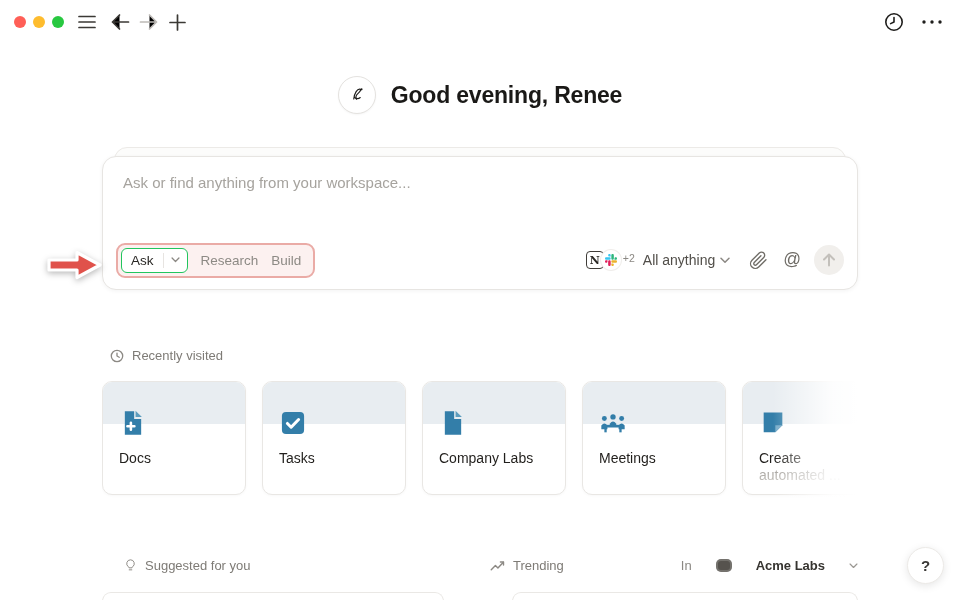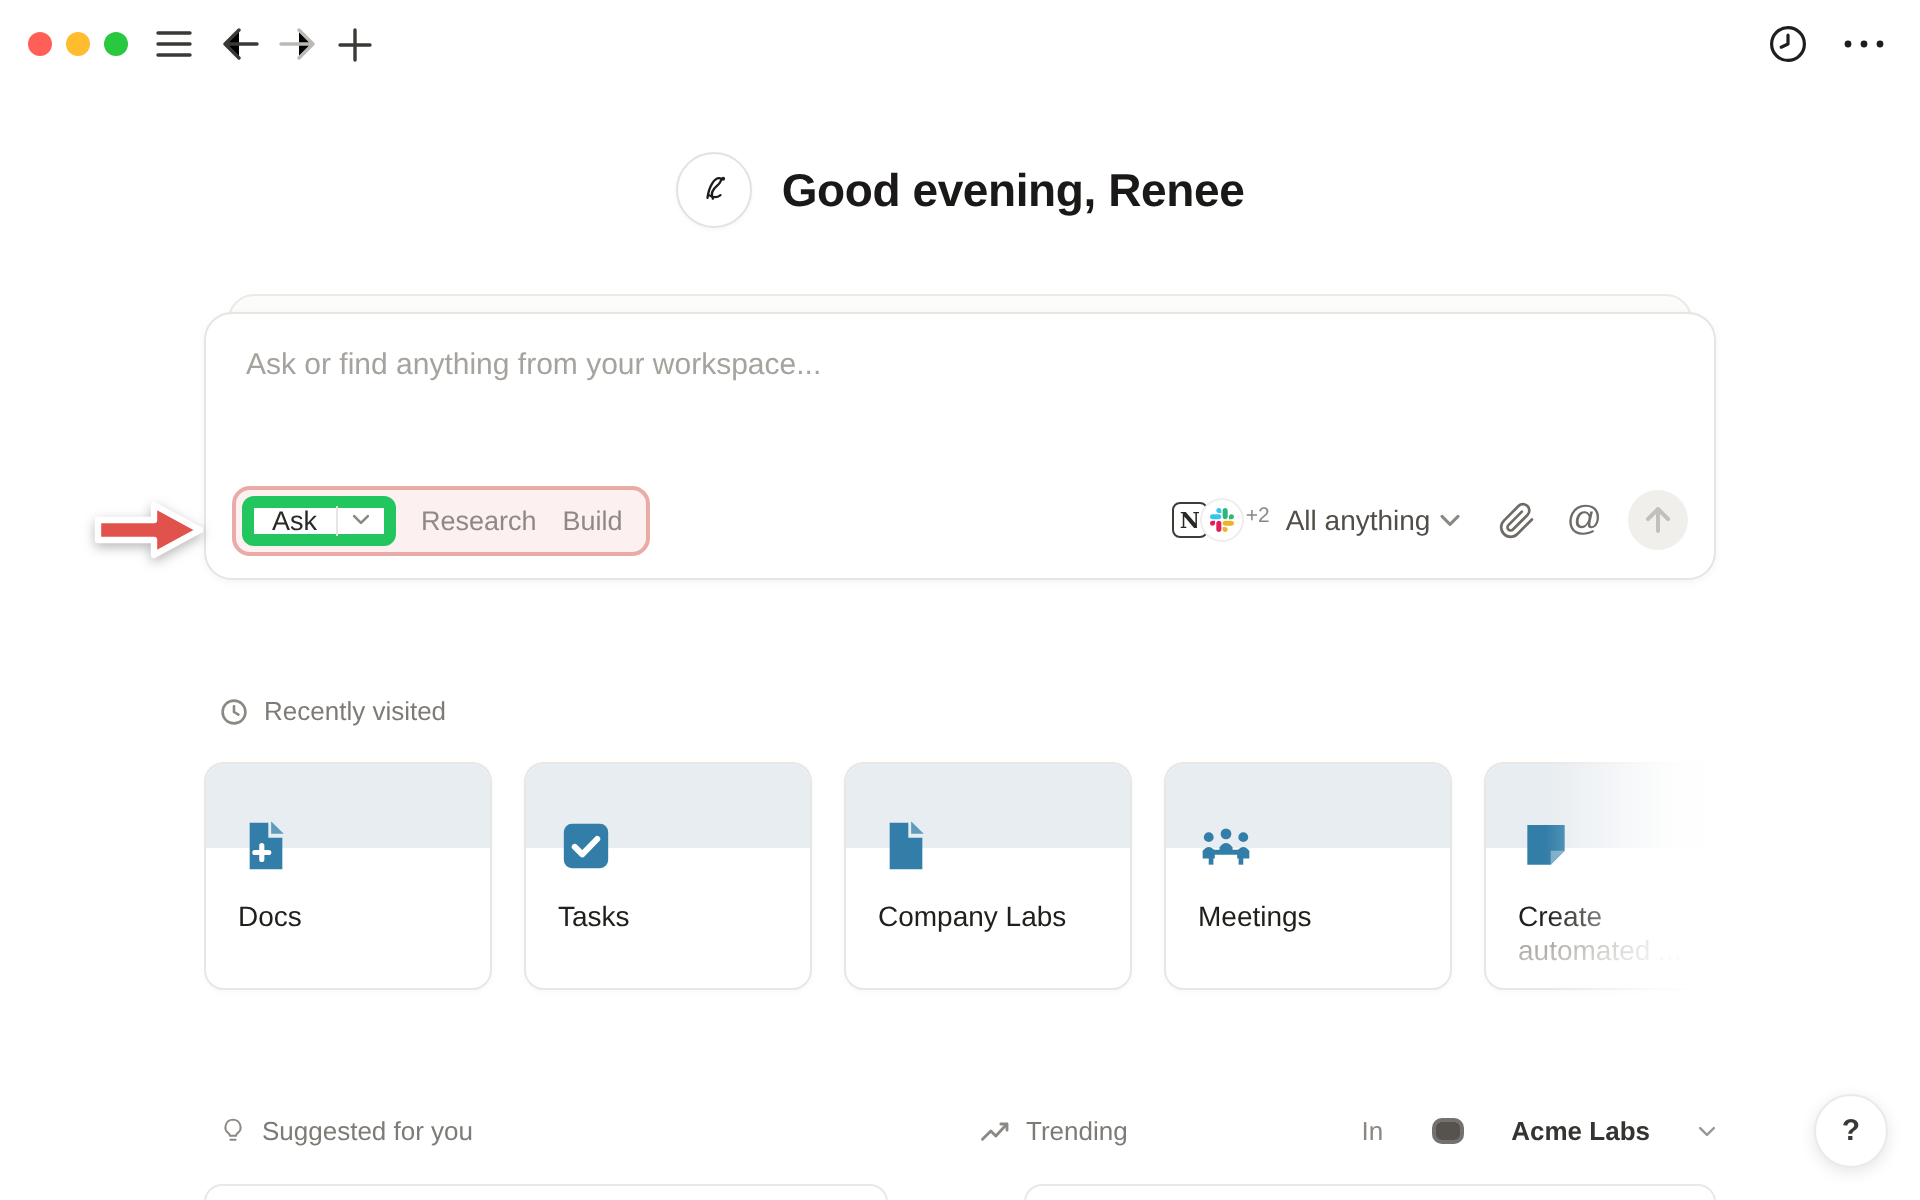--- a/index.html
+++ b/index.html
@@ -21,21 +21,21 @@
   .avatar { width:38px; height:38px; border-radius:50%; border:1px solid #E4E2DF; background:#fff; display:flex; align-items:center; justify-content:center; box-shadow:0 1px 2px rgba(0,0,0,.04); }
   .greeting h1 { font-size:23px; font-weight:700; color:#1A1917; letter-spacing:-.2px; }
 
   
   .stack-card { position:absolute; left:114px; top:147px; width:732px; height:26px; border:1px solid #ECEAE7; border-radius:14px; background:#FCFCFB; }
   .ask-card { position:absolute; left:102px; top:156px; width:756px; height:134px; background:#fff; border:1px solid #E7E5E2; border-radius:14px; box-shadow:0 1px 4px rgba(0,0,0,.05); }
   .ask-placeholder { position:absolute; left:20px; top:17px; font-size:15px; color:#A6A39E; }
   .ask-footer { position:absolute; left:13px; right:13px; bottom:11px; height:36px; display:flex; align-items:center; justify-content:space-between; }
 
   .annotation-box { display:flex; align-items:center; border:2px solid #EAABA6; background:#FCF1F0; border-radius:9px; padding:3px 12px 3px 3px; }
-  .ask-pill { display:flex; align-items:center; background:#fff; border:6px solid #22c55e; border-radius:6px; height:25px; }
+  .ask-pill { display:flex; align-items:center; background:#fff; border:1px solid #22c55e; border-radius:6px; height:25px; }
   .ask-pill .lbl { font-size:13.5px; font-weight:500; color:#2A2825; padding:0 9px; }
   .ask-pill .div { width:1px; height:15px; background:#E7E4E1; }
   .ask-pill .chev { padding:0 7px; display:flex; align-items:center; }
   .mode { font-size:13.5px; color:#8D8A85; margin-left:13px; }
 
   .arrow-anno { position:absolute; left:44px; top:247px; filter:drop-shadow(0 2px 3px rgba(0,0,0,.28)); }
 
   .src-group { display:flex; align-items:center; }
   .notion-badge { width:18px; height:18px; border:1.4px solid #3F3C38; border-radius:4px; background:#fff; display:flex; align-items:center; justify-content:center; font-family:"DejaVu Serif",serif; font-weight:700; font-size:11px; color:#2A2825; z-index:1; }
   .slack-circle { width:20px; height:20px; border-radius:50%; background:#fff; box-shadow:0 0 0 1px #F0EEEB; display:flex; align-items:center; justify-content:center; margin-left:-3px; z-index:2; }
@@ -254,21 +254,21 @@
           <path d="M4 3h16v11l-6 6H4Z" fill="#337EA9"></path>
           <path d="M20 14l-6 6v-6Z" fill="#78ACC9"></path>
         </svg>
         <div class="rv-title two-tone">Create automated ...</div>
       </div>
 
     </div>
     <div class="row-fade"></div>
   </div>
 
-  <div class="sec-head" style="left:110px; top:558px;">
+  <div class="sec-head" style="left:124px; top:558px;">
     <svg width="13" height="15" viewBox="0 0 24 26">
         <path d="M12 2.5a7 7 0 0 1 4 12.7c-.7.5-1.1 1.3-1.1 2.1H9.1c0-.8-.4-1.6-1.1-2.1A7 7 0 0 1 12 2.5Z" stroke="#8C8984" stroke-width="1.8" fill="none" stroke-linejoin="round"></path>
         <path d="M9.6 21h4.8" stroke="#8C8984" stroke-width="1.8" stroke-linecap="round"></path>
       </svg>
     <span class="txt">Suggested for you</span>
   </div>
 
   <div class="sec-head" style="left:490px; top:558px;justify-content:center;">
     <svg width="15" height="11" viewBox="0 0 18 13">
         <path d="M1.5 11.5 6.5 6.5l3 3 6.5-7" stroke="#8C8984" stroke-width="1.7" fill="none" stroke-linecap="round" stroke-linejoin="round"></path>

